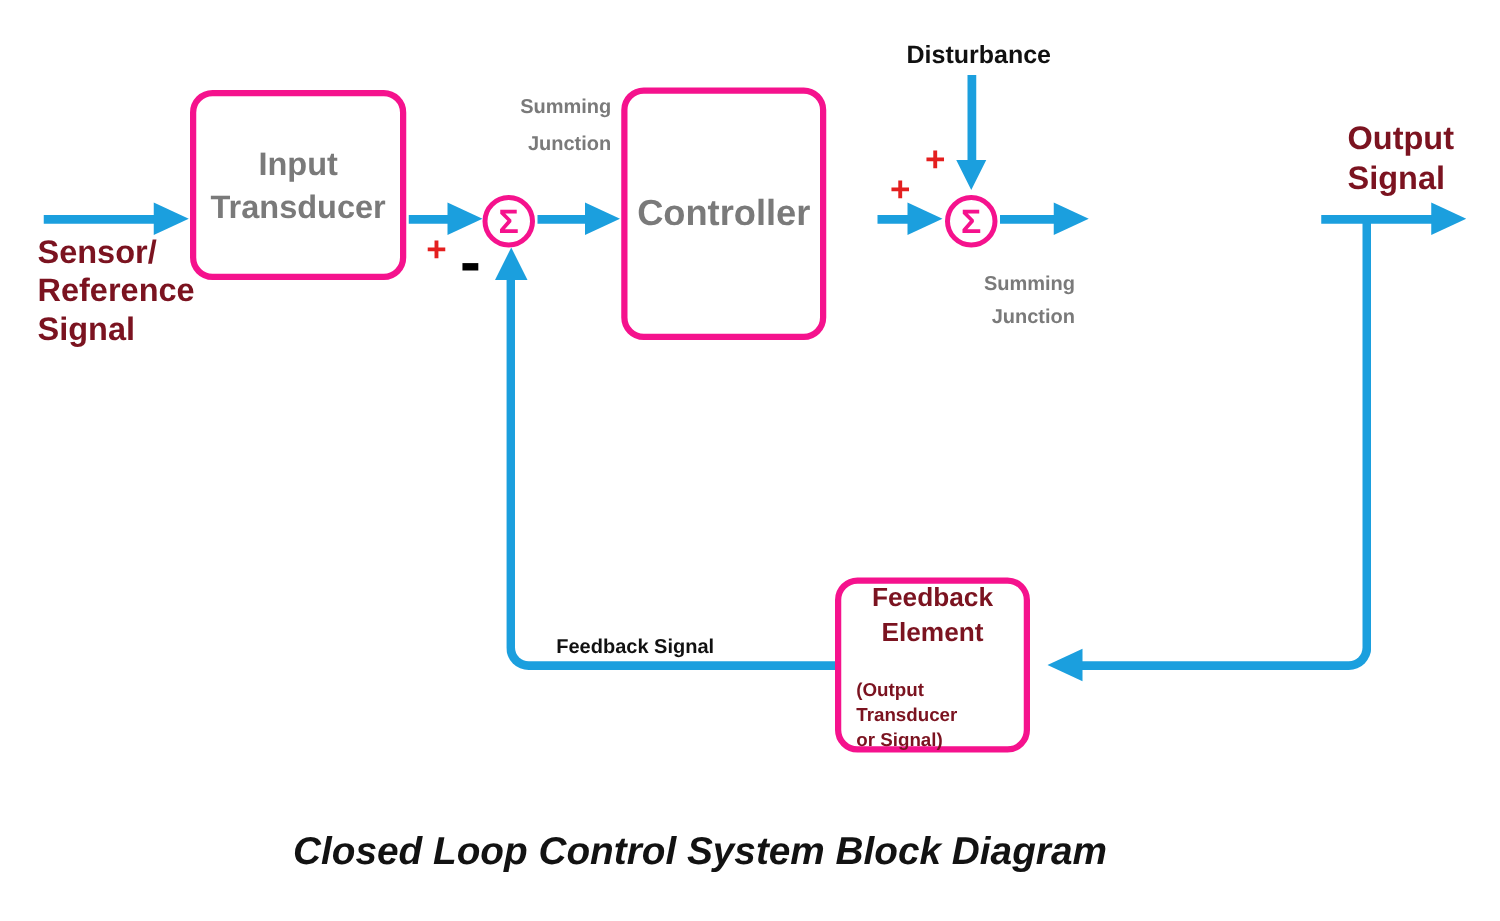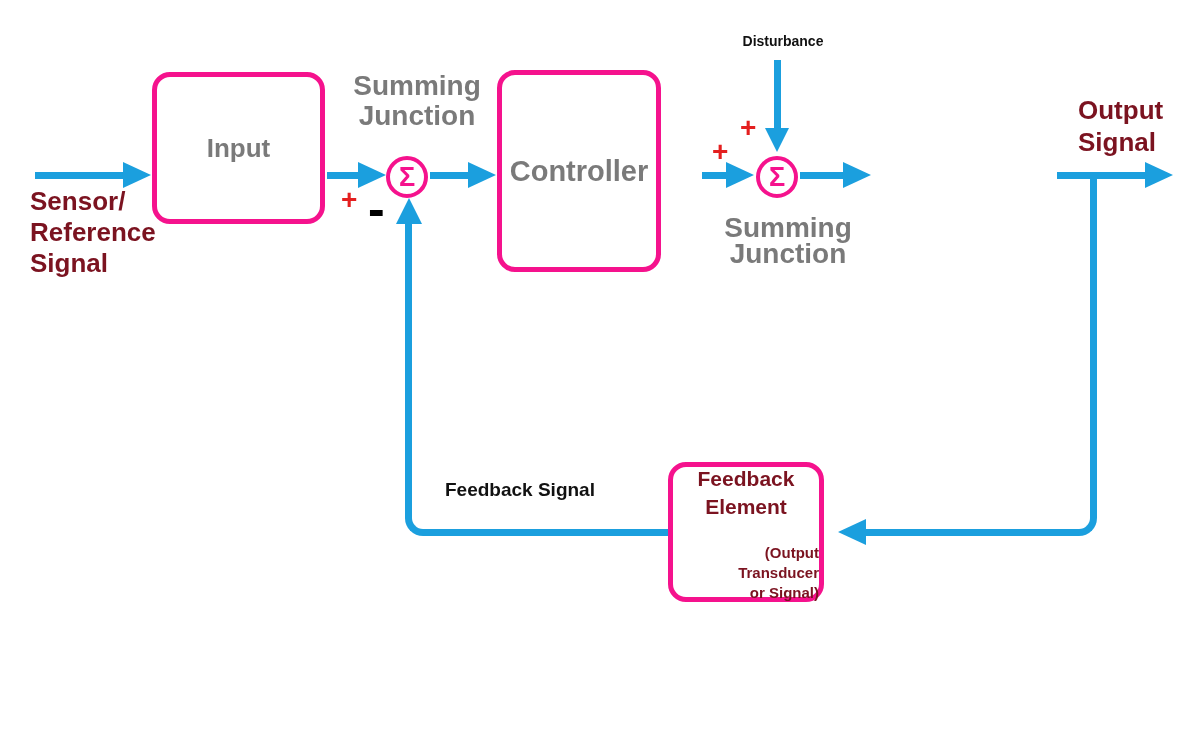--- a/index.html
+++ b/index.html
@@ -38,48 +38,49 @@
   .blk-mid{font-size:26px;line-height:34px;}
 
   
   .sum-circle{position:absolute;width:42px;height:42px;border:4px solid var(--pink);border-radius:50%;
               background:#ffffff;display:flex;align-items:center;justify-content:center;
               color:var(--pink);font-weight:bold;font-size:27px;line-height:27px;}
 
   
   .lbl{position:absolute;font-weight:bold;}
   .lbl .ln{display:block;}
-  .gray-lbl{color:var(--gray);font-size:28px;text-align:center;}
+  .gray-lbl{color:var(--gray);font-size:16px;text-align:right;}
   .darkred-lbl{color:var(--darkred);font-size:26px;}
   .black-lbl{color:var(--black);}
   .plus{color:#E41F1F;font-size:28px;line-height:22px;}
   .minus{color:#000000;font-size:50px;line-height:26px;}
 
   
   .fb-title{color:var(--darkred);font-weight:bold;font-size:21px;line-height:28px;text-align:center;}
-  .fb-sub{color:var(--darkred);font-weight:bold;font-size:15px;line-height:20px;text-align:right;width:100%;padding-left:12px;margin-top:22px;}
+  .fb-sub{color:var(--darkred);font-weight:bold;font-size:15px;line-height:20px;text-align:left;width:100%;padding-left:12px;margin-top:22px;}
 
   .title{position:absolute;color:#121212;font-weight:bold;font-style:italic;font-size:31px;text-align:center;white-space:nowrap;}
 </style>
 </head>
 <body>
 
 <div id="canvas">
 
   <div class="hline" style="left:35px;top:172px;width:92px;"></div>
   <div class="ah ah-r" style="left:123px;top:162px;"></div>
 
   <div class="lbl darkred-lbl" style="left:30px;top:186px;line-height:31px;">
     <span class="ln">Sensor/</span>
     <span class="ln">Reference</span>
     <span class="ln">Signal</span>
   </div>
 
   <div class="block blk-mid" style="left:152px;top:72px;width:173px;height:152px;">
     <span class="ln">Input</span>
+    <span class="ln">Transducer</span>
   </div>
 
   <div class="hline" style="left:327px;top:172px;width:35px;"></div>
   <div class="ah ah-r" style="left:358px;top:162px;"></div>
 
   <div class="lbl plus" style="left:341px;top:189px;">+</div>
   <div class="lbl minus" style="left:368px;top:196px;">-</div>
 
   <div class="sum-circle" style="left:386px;top:156px;">
     <span>Σ</span>
@@ -93,21 +94,21 @@
   <div class="ah ah-r" style="left:468px;top:162px;"></div>
 
   <div class="block blk-big" style="left:497px;top:70px;width:164px;height:202px;">
     <span class="ln">Controller</span>
   </div>
 
   <div class="hline" style="left:702px;top:172px;width:28px;"></div>
   <div class="ah ah-r" style="left:726px;top:162px;"></div>
   <div class="lbl plus" style="left:712px;top:141px;">+</div>
 
-  <div class="lbl black-lbl" style="left:703px;top:33px;width:160px;font-size:14px;text-align:center;">Disturbance</div>
+  <div class="lbl black-lbl" style="left:703px;top:33px;width:160px;font-size:20px;text-align:center;">Disturbance</div>
   <div class="vline" style="left:774px;top:60px;height:70px;"></div>
   <div class="ah ah-d" style="left:765px;top:128px;"></div>
   <div class="lbl plus" style="left:740px;top:117px;">+</div>
 
   <div class="sum-circle" style="left:756px;top:156px;">
     <span>Σ</span>
   </div>
   <div class="lbl gray-lbl" style="left:716px;top:215px;width:144px;line-height:26px;">
     <span class="ln">Summing</span>
     <span class="ln">Junction</span>
@@ -134,16 +135,17 @@
     </div>
     <div class="fb-sub">
       <span class="ln">(Output Transducer</span>
       <span class="ln">or Signal)</span>
     </div>
   </div>
 
   <div class="elbow-left" style="left:405px;top:224px;width:263px;height:312px;"></div>
   <div class="ah ah-u" style="left:396px;top:198px;"></div>
 
-  <div class="lbl black-lbl" style="left:445px;top:479px;font-size:19px;white-space:nowrap;">Feedback Signal</div>
+  <div class="lbl black-lbl" style="left:445px;top:509px;font-size:16px;white-space:nowrap;">Feedback Signal</div>
 
+  <div class="title" style="left:0px;top:663px;width:1120px;">Closed Loop Control System Block Diagram</div>
 
 </div>
 
 </body></html>

